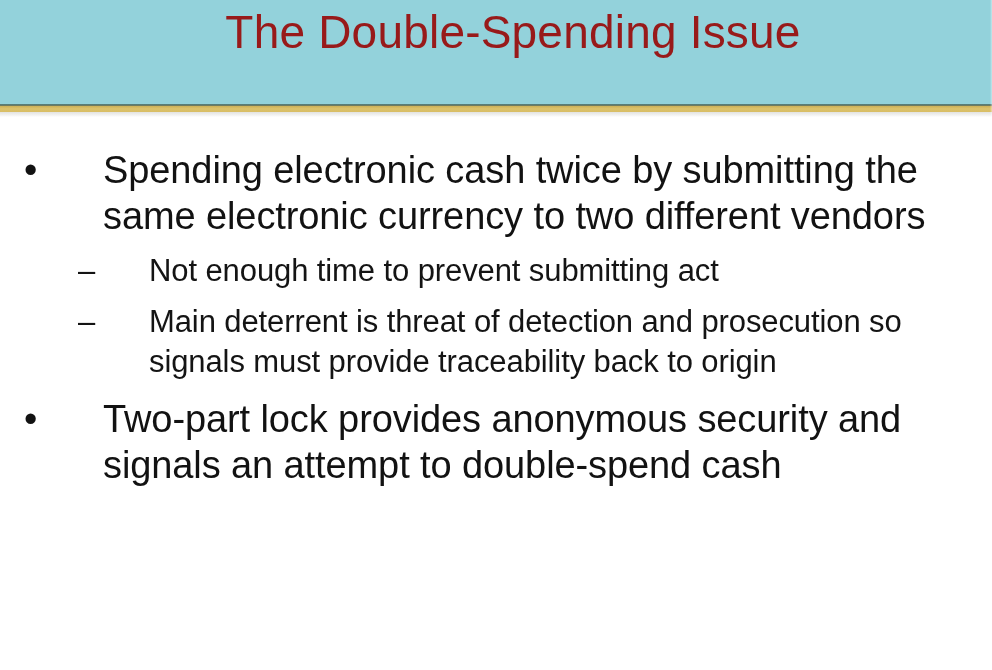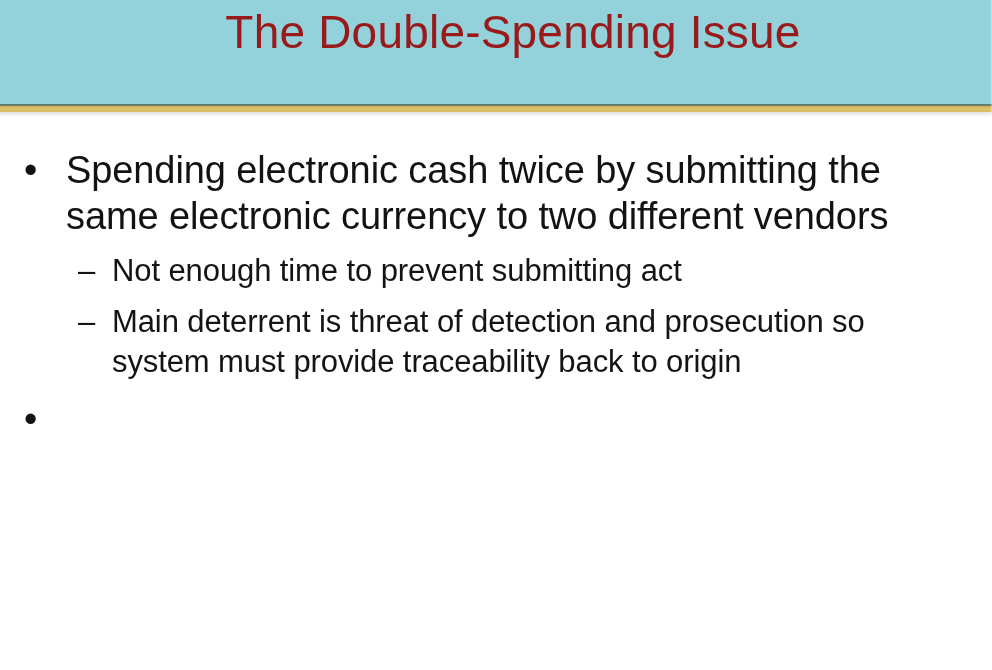--- a/index.html
+++ b/index.html
@@ -132,21 +132,21 @@
     line-height: 40px;
     color: #141414;
     text-align: left;
   }
 
   .sp-1 { margin-top: 30px; }
   .sp-2 { margin-top: 12px; }
   .sp-3 { margin-top: 11px; }
   .sp-4 { margin-top: 14px; }
 
-  .txt { display: block; }
+  .txt { display: block; margin-left: 37px; }
 </style>
 </head>
 <body>
 
 <div class="slide">
 
   <div class="title-band">
     <div class="title-text">The Double-Spending Issue</div>
   </div>
 
@@ -162,21 +162,22 @@
       <span class="txt">Spending electronic cash twice by submitting the same electronic currency to two different vendors</span>
     </div>
 
     <div class="bullet-row lvl2 sp-2">
       <span class="marker">–</span>
       <span class="txt">Not enough time to prevent submitting act</span>
     </div>
 
     <div class="bullet-row lvl2 sp-3">
       <span class="marker">–</span>
-      <span class="txt">Main deterrent is threat of detection and prosecution so system must provide traceability back to origin</span>
+      <span class="txt">Main deterrent is threat of detection and prosecution so signals must provide traceability back to origin</span>
     </div>
 
     <div class="bullet-row lvl1 sp-4">
       <span class="marker">•</span>
+      <span class="txt">Two-part lock provides anonymous security and signals an attempt to double-spend cash</span>
     </div>
 
   </div>
 </div>
 
 </body></html>

